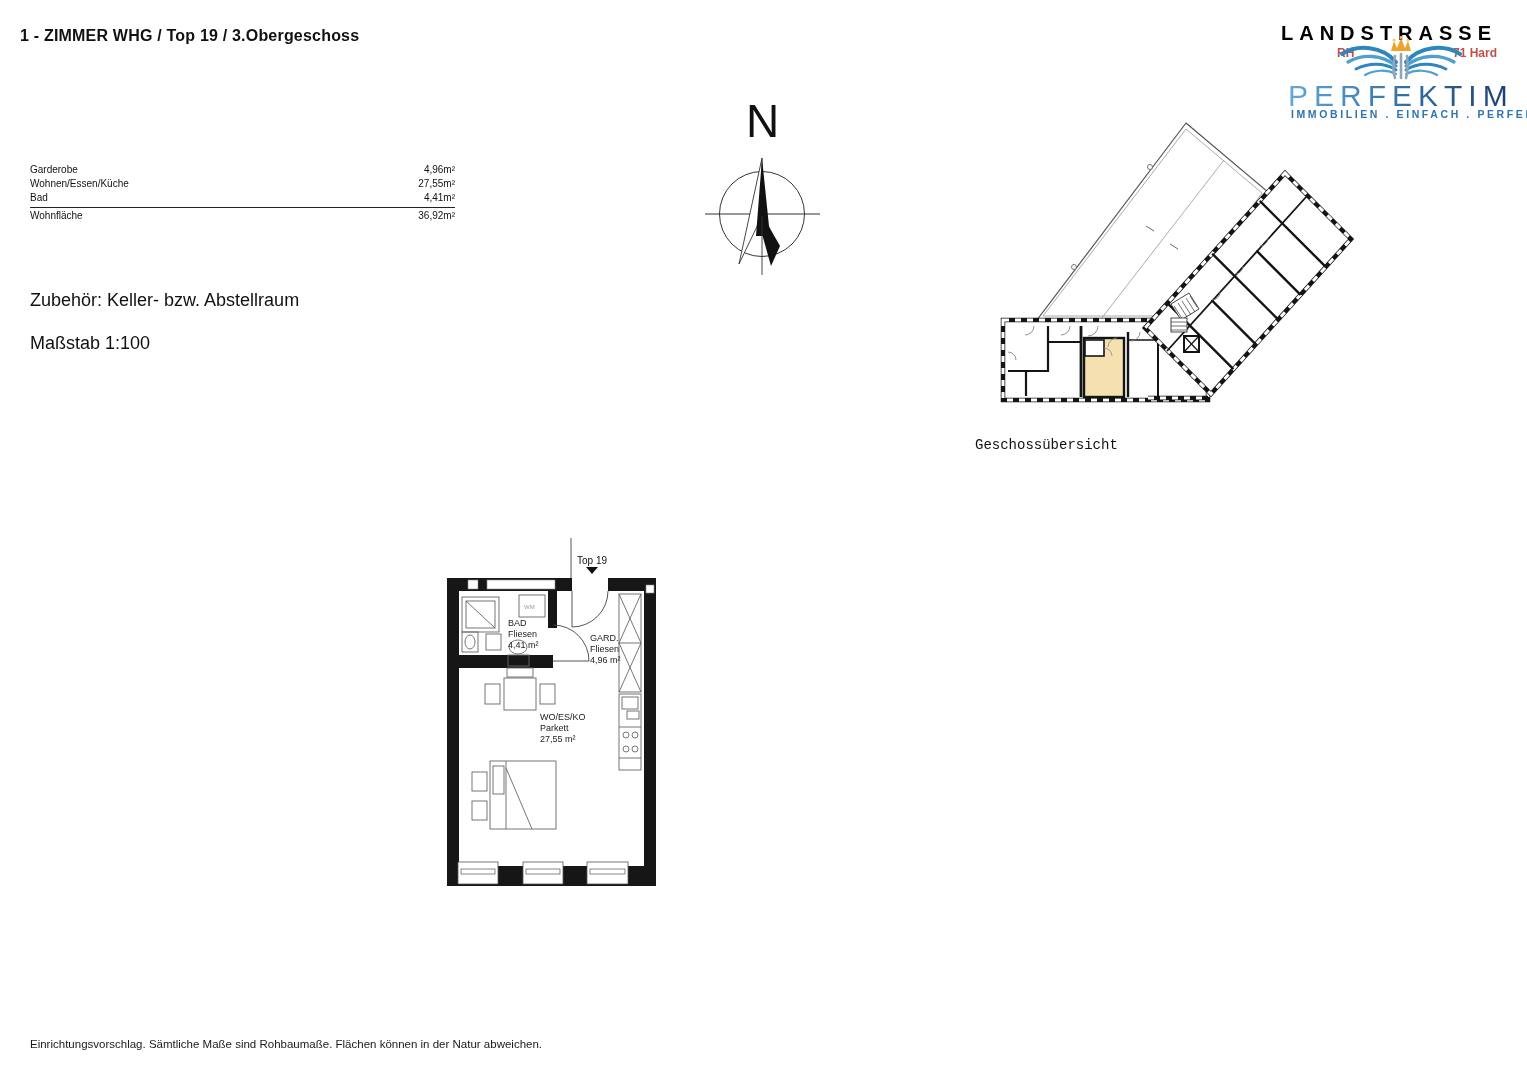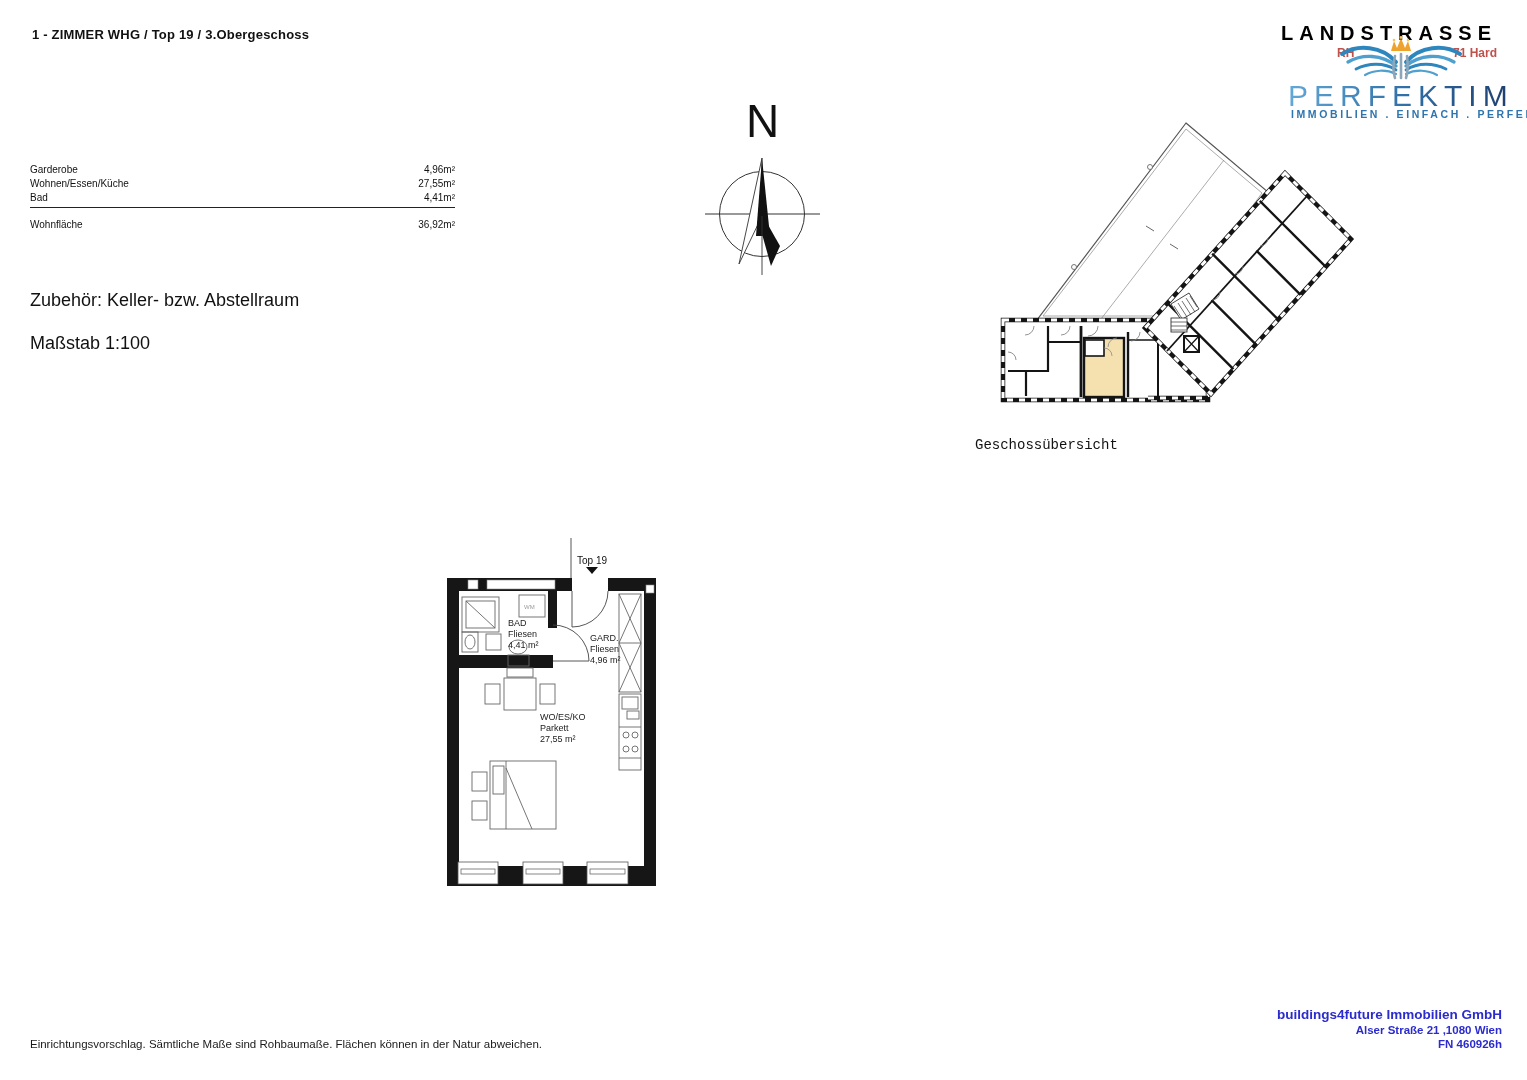--- a/index.html
+++ b/index.html
@@ -2,38 +2,38 @@
 <html><head>
 <meta charset="utf-8">
 <style>
   html,body{margin:0;padding:0;background:#fff;}
   .page{
     position:relative;width:1527px;height:1080px;background:#ffffff;
     font-family:"Liberation Sans", sans-serif;color:#1a1a1a;overflow:hidden;
   }
   .abs{position:absolute;}
   
-  .doc-title{left:32px;top:27px;font-size:13px;font-weight:bold;letter-spacing:.2px;color:#111;}
+  .doc-title{left:20px;top:27px;font-size:16px;font-weight:bold;letter-spacing:.2px;color:#111;}
   
   .logo-top{left:1281px;top:22px;width:228px;font-size:20px;font-weight:bold;
     letter-spacing:6px;color:#000000;white-space:nowrap;}
   .logo-address{top:46px;font-size:12px;font-weight:bold;color:#C0504A;white-space:nowrap;}
   .logo-address-left{left:1337px;}
   .logo-address-right{left:1437px;width:60px;text-align:right;}
   .eagle{left:1338px;top:36px;width:126px;height:48px;z-index:3;}
   .brand-name{left:1288px;top:79px;width:225px;font-size:30px;font-weight:400;
     letter-spacing:6px;white-space:nowrap;
     background:linear-gradient(90deg,#62A8D8 0%,#2E6DA4 55%,#1E3E6E 100%);
     -webkit-background-clip:text;background-clip:text;color:transparent;}
   .brand-tagline{left:1291px;top:108px;font-size:10.5px;font-weight:bold;
     letter-spacing:2.6px;color:#2E74AE;white-space:nowrap;}
   
   .area-table{left:30px;top:163px;width:425px;font-size:10px;line-height:13.9px;color:#111;}
   .area-row{display:flex;justify-content:space-between;}
-  .area-total{display:flex;justify-content:space-between;border-top:1.3px solid #222;margin-top:2px;padding-top:10px;}
+  .area-total{display:flex;justify-content:space-between;border-top:1.3px solid #222;margin-top:2px;padding-top:1px;}
   .note{font-size:18px;color:#111;}
   .note-zubehoer{left:30px;top:290px;}
   .note-massstab{left:30px;top:333px;}
   
   .overview-caption{left:975px;top:437px;font-size:14px;color:#111;font-family:Liberation Mono, monospace;}
   .footer-disclaimer{left:30px;top:1038px;font-size:11.5px;color:#1a1a1a;text-align:right;}
   .footer-company{right:25px;top:1008px;text-align:right;color:#2B2BCE;line-height:14.5px;}
   .footer-company .l1{font-size:13.5px;font-weight:bold;}
   .footer-company .l2,.footer-company .l3{font-size:11.5px;font-weight:bold;}
   svg text{font-family:"Liberation Sans", sans-serif;}
@@ -276,19 +276,14 @@
       <text x="590" y="641">GARD.</text>
       <text x="590" y="652">Fliesen</text>
       <text x="590" y="663">4,96 m²</text>
       <text x="540" y="720">WO/ES/KO</text>
       <text x="540" y="731">Parkett</text>
       <text x="540" y="742">27,55 m²</text>
     </g>
   </svg>
 
   <div class="abs footer-disclaimer">Einrichtungsvorschlag.  Sämtliche Maße sind Rohbaumaße. Flächen können in der Natur abweichen.</div>
-  <div class="abs footer-company">
-    <div class="l1">buildings4future Immobilien GmbH</div>
-    <div class="l2">Alser Straße 21 ,1080 Wien</div>
-    <div class="l3">FN 460926h</div>
-  </div>
 
 </div>
 
 </body></html>

